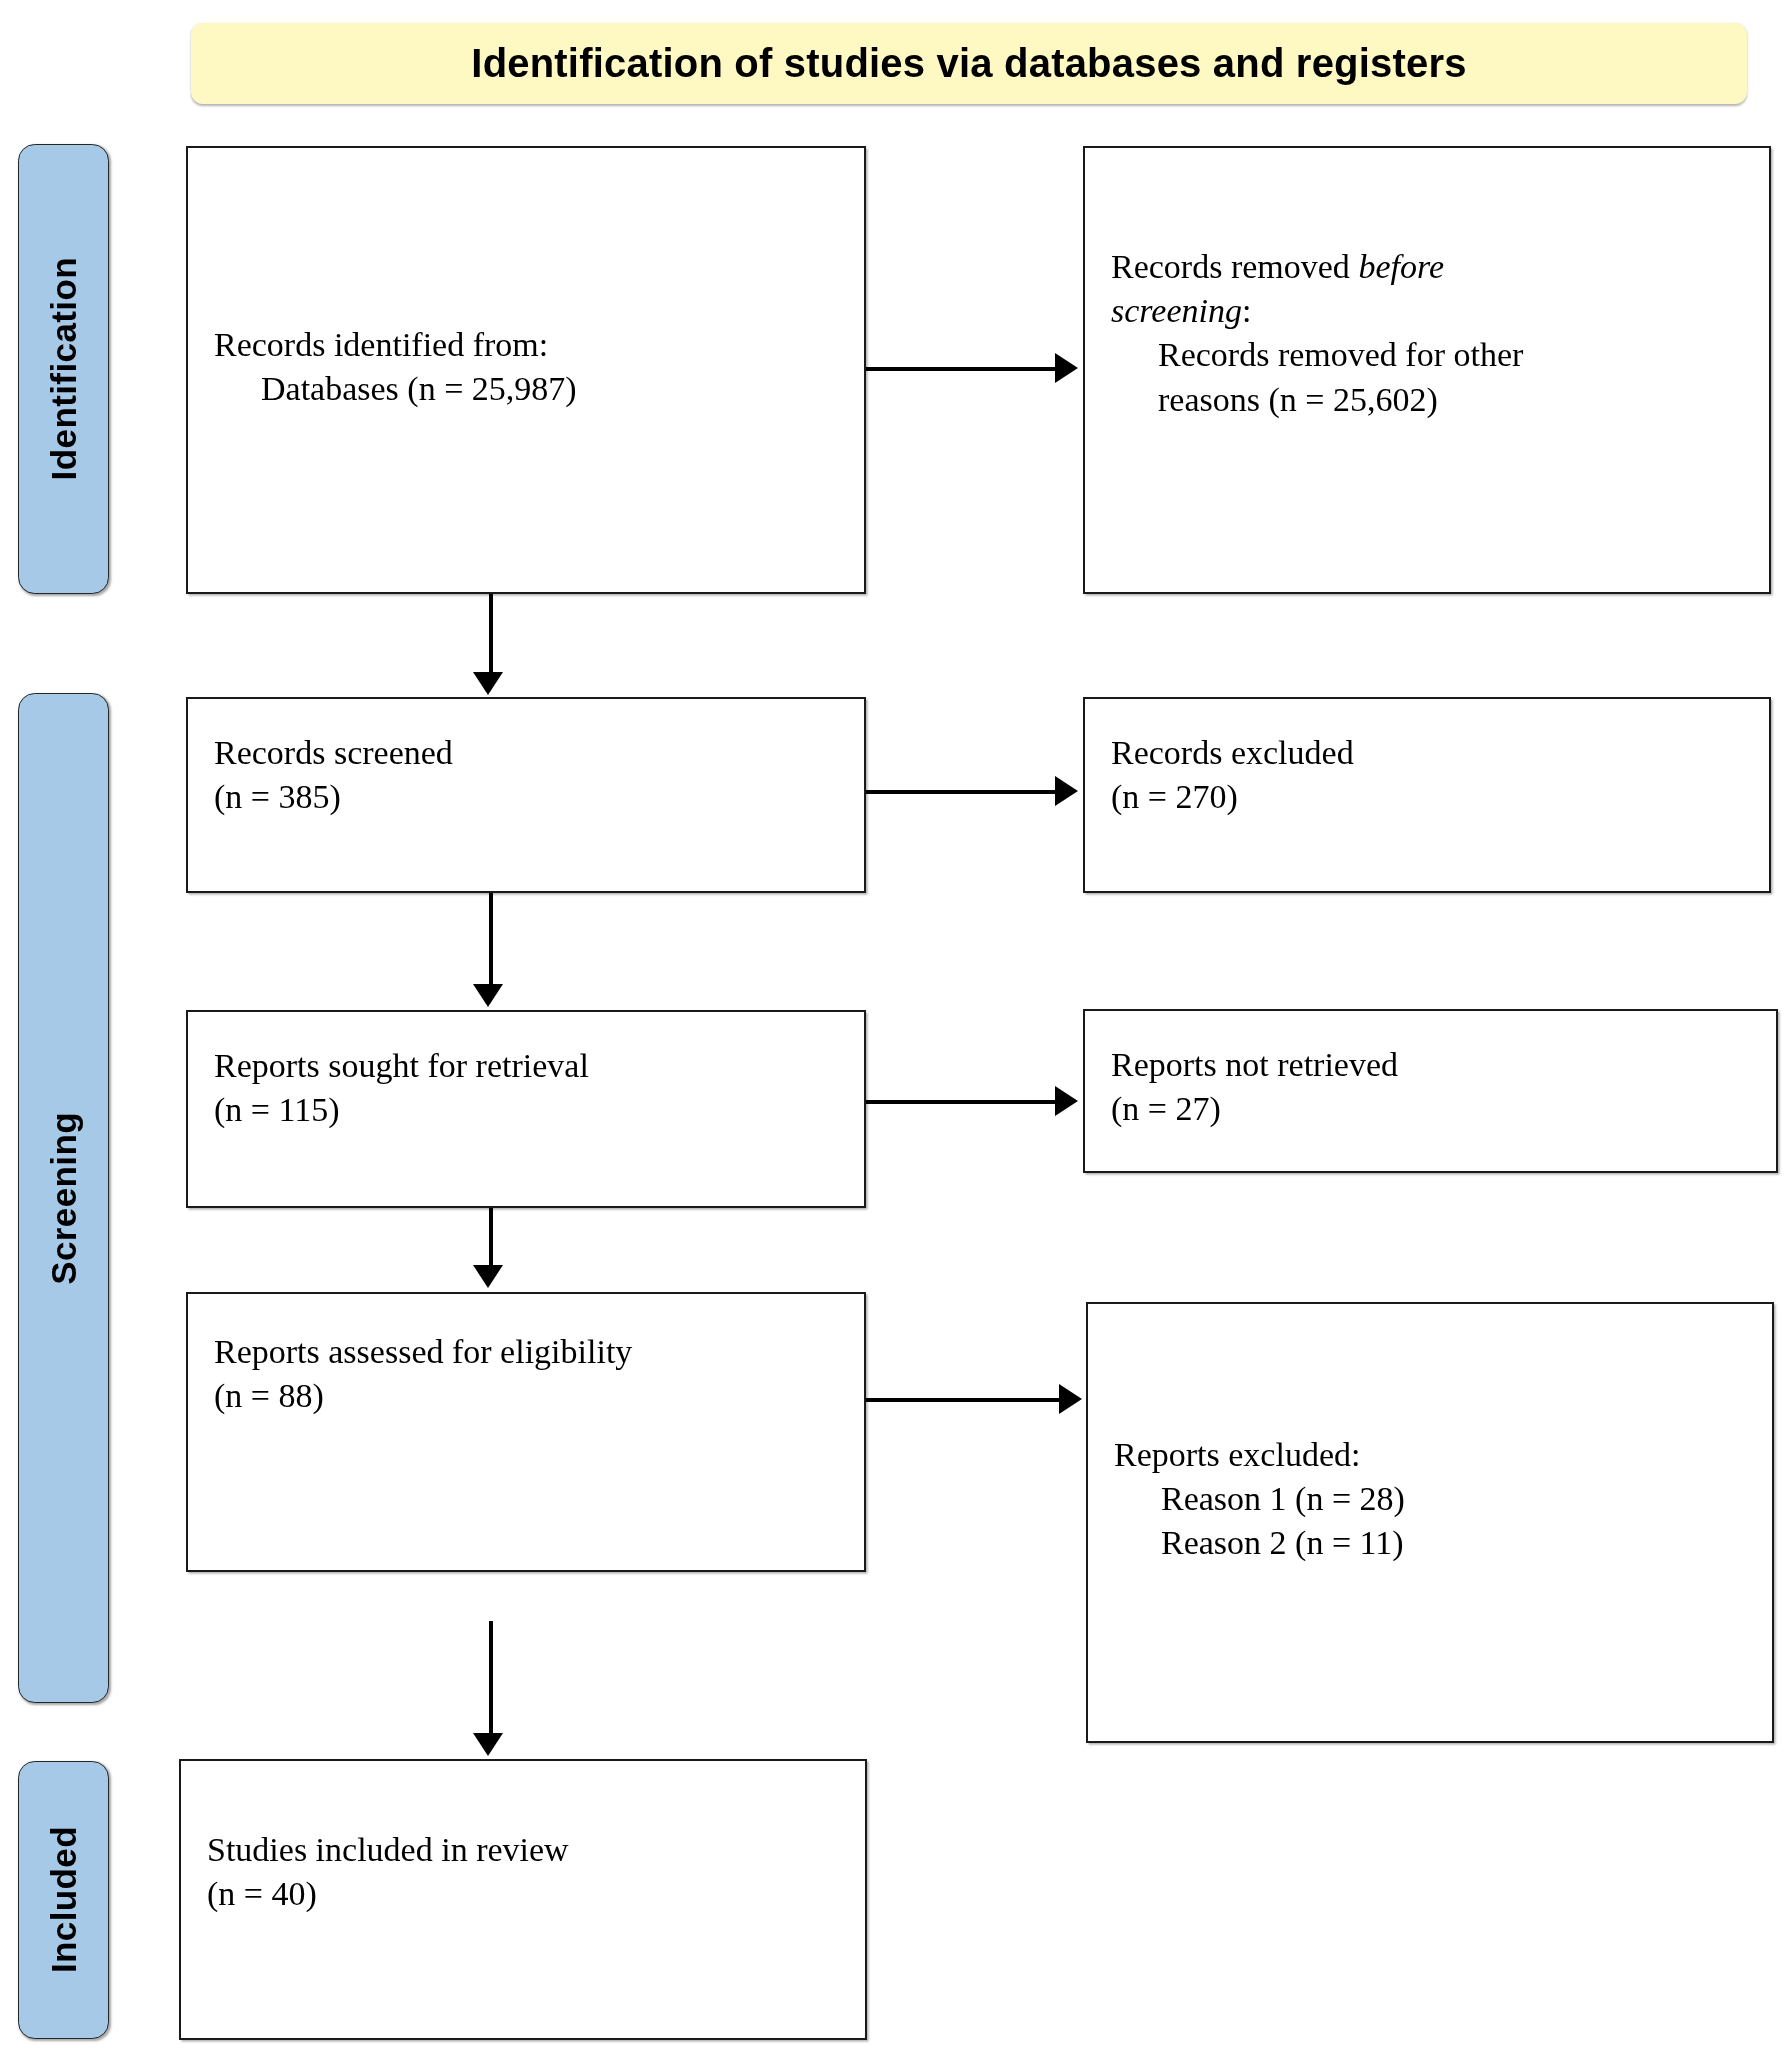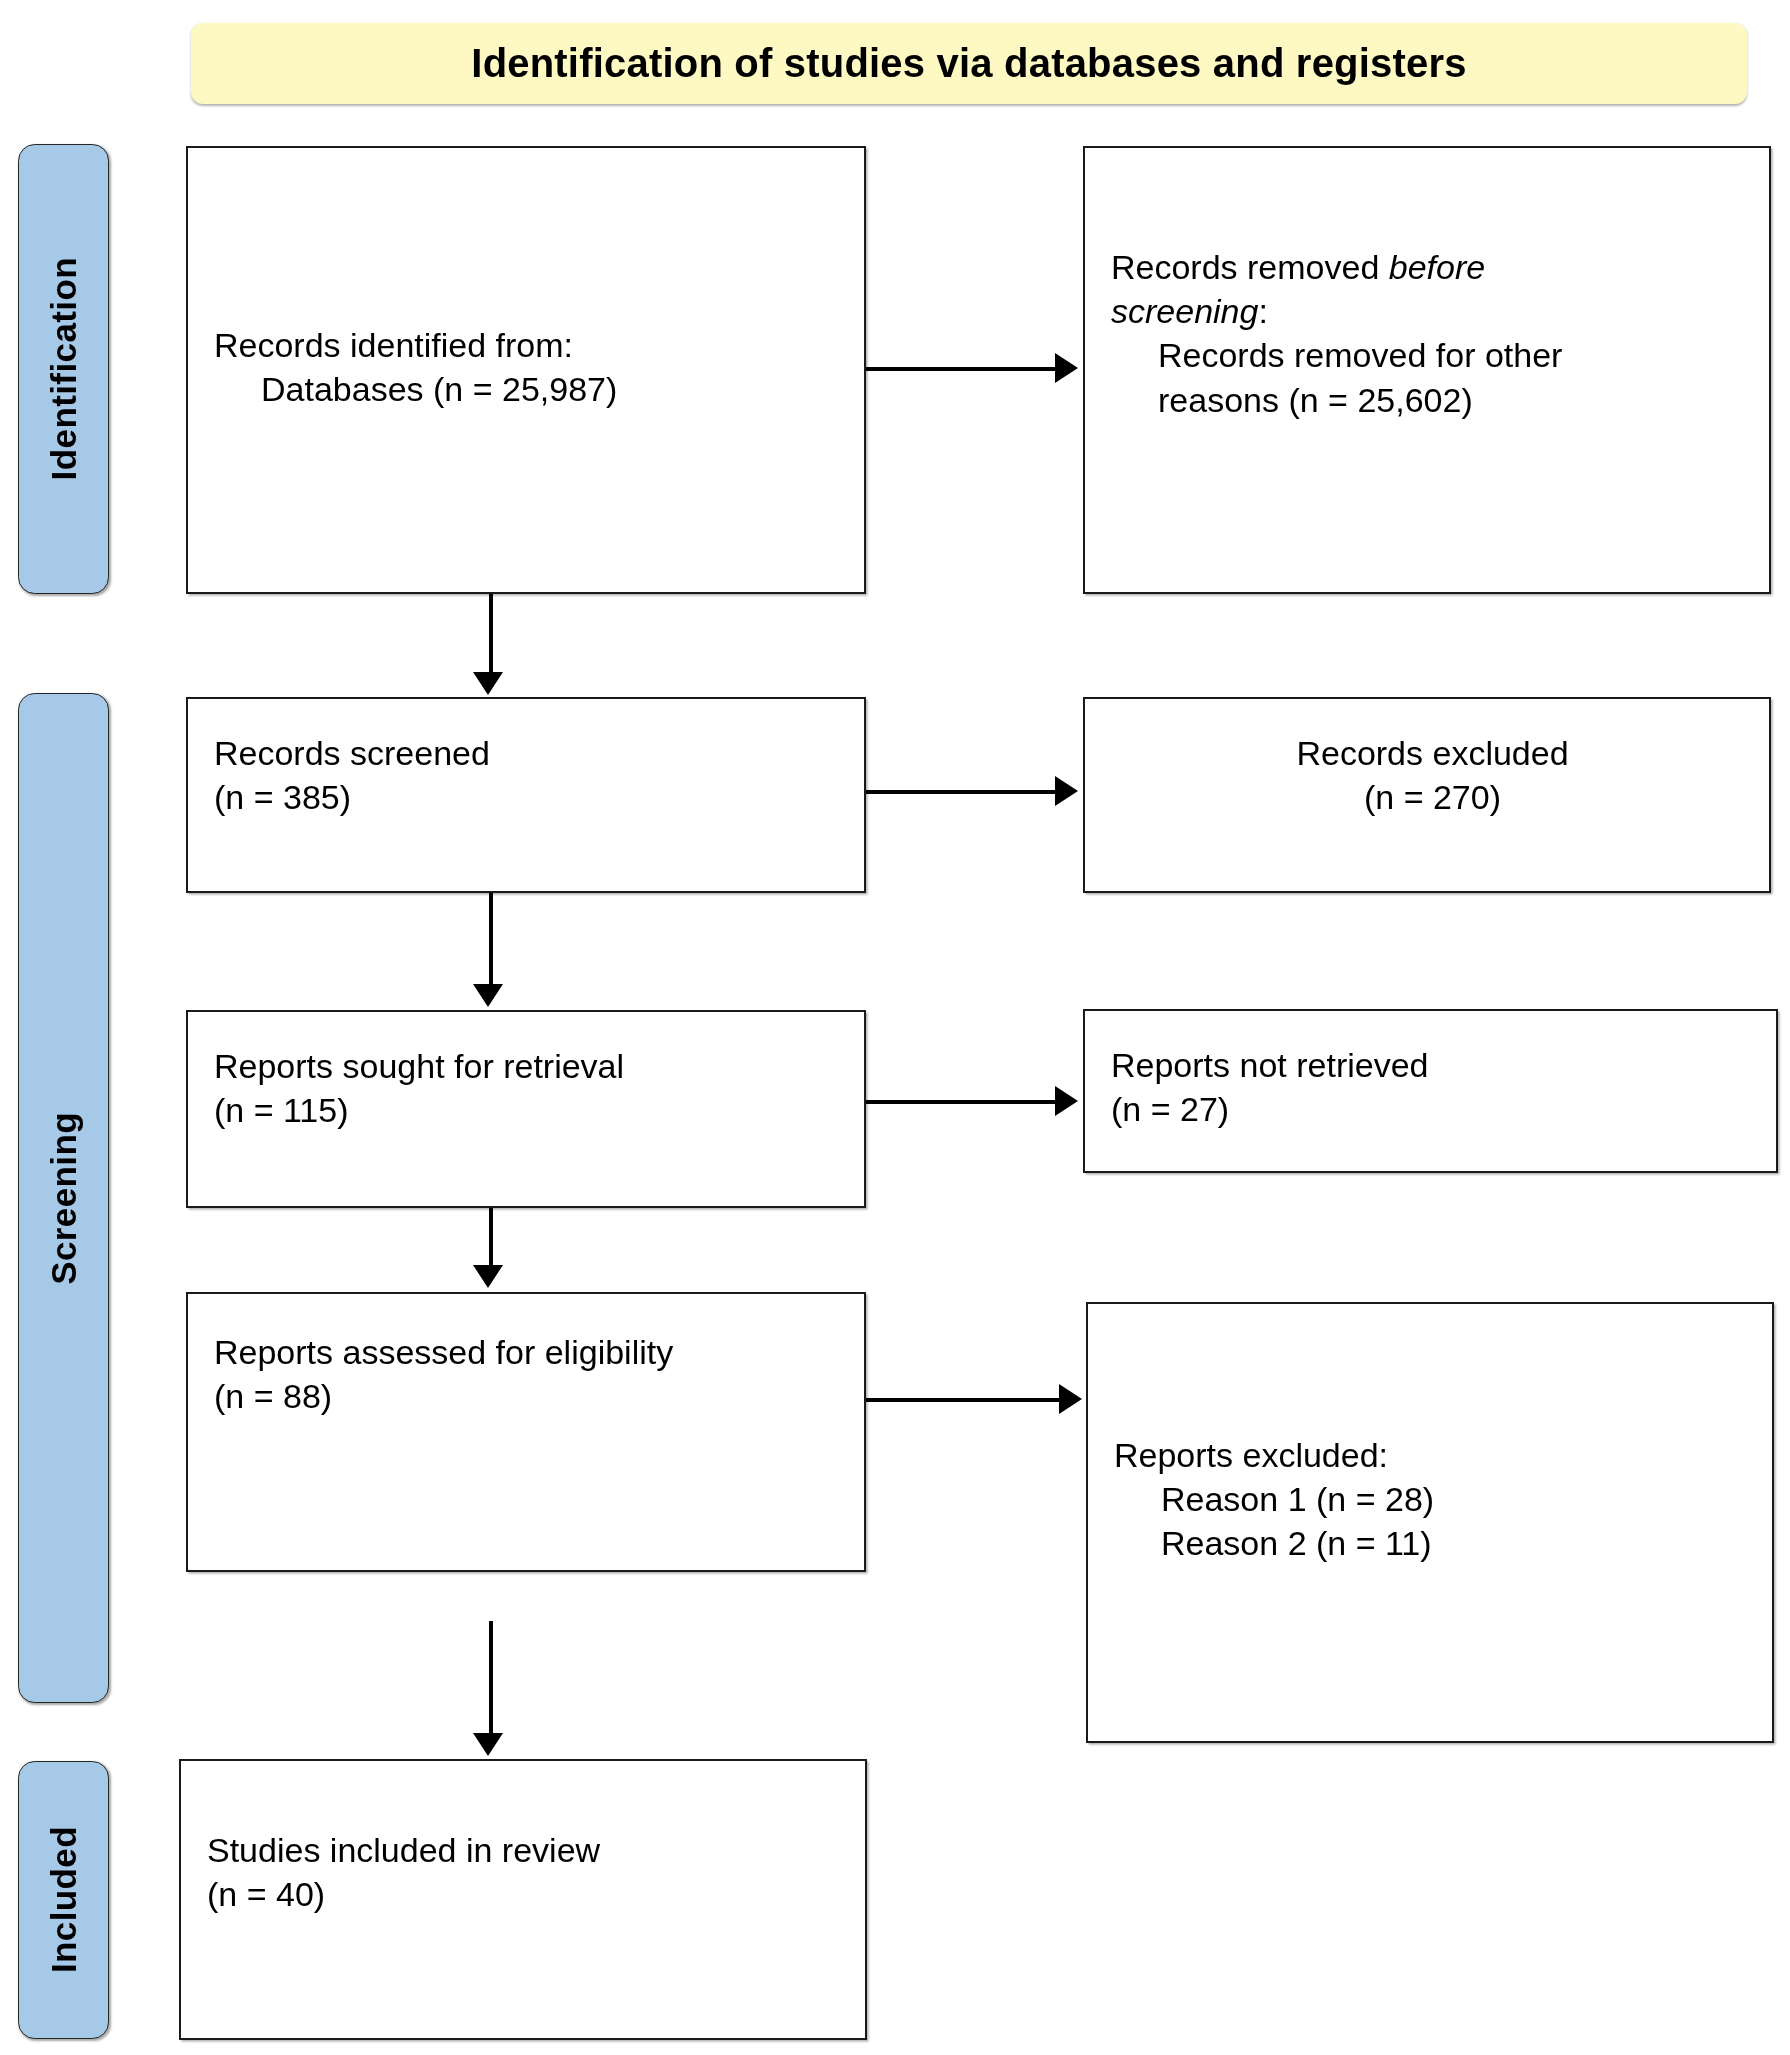--- a/index.html
+++ b/index.html
@@ -69,20 +69,21 @@
   #stage-screening      { left: 18px;  top: 693px;  width: 91px; height: 1010px; }
   #stage-included       { left: 18px;  top: 1761px; width: 91px; height: 278px; }
 
   
   .flow-box {
     position: absolute;
     background: #ffffff;
     border: 2.3px solid #1a1a1a;
     box-shadow: 2.3px 2.3px 2.3px rgba(0,0,0,0.35);
     padding: 0;
+    font-family: Liberation Serif, serif;
   }
   .box-text {
     position: absolute;
     left: 26px;
     right: 15px;
     font-size: 34px;
     line-height: 1.30;
     color: #000000;
   }
   .box-text .indent { display: block; padding-left: 47px; }
@@ -101,21 +102,21 @@
   #box-assessed      { left: 186px; top: 1292px; width: 680px; height: 280px; }
   #box-assessed .box-text    { top: 36px; }
 
   #box-included      { left: 179px; top: 1759px; width: 688px; height: 281px; }
   #box-included .box-text    { top: 67px; }
 
   
   #box-removed       { left: 1083px; top: 146px;  width: 688px; height: 448px; }
   #box-removed .box-text     { top: 97px; }
 
-  #box-excluded-rec  { left: 1083px; top: 697px;  width: 688px; height: 196px; text-align: center; }
+  #box-excluded-rec  { left: 1083px; top: 697px;  width: 688px; height: 196px; }
   #box-excluded-rec .box-text{ top: 32px; }
 
   #box-not-retrieved { left: 1083px; top: 1009px; width: 695px; height: 164px; }
   #box-not-retrieved .box-text{ top: 32px; }
 
   #box-rep-excluded  { left: 1086px; top: 1302px; width: 688px; height: 441px; }
   #box-rep-excluded .box-text{ top: 129px; }
 
   
   .conn {

